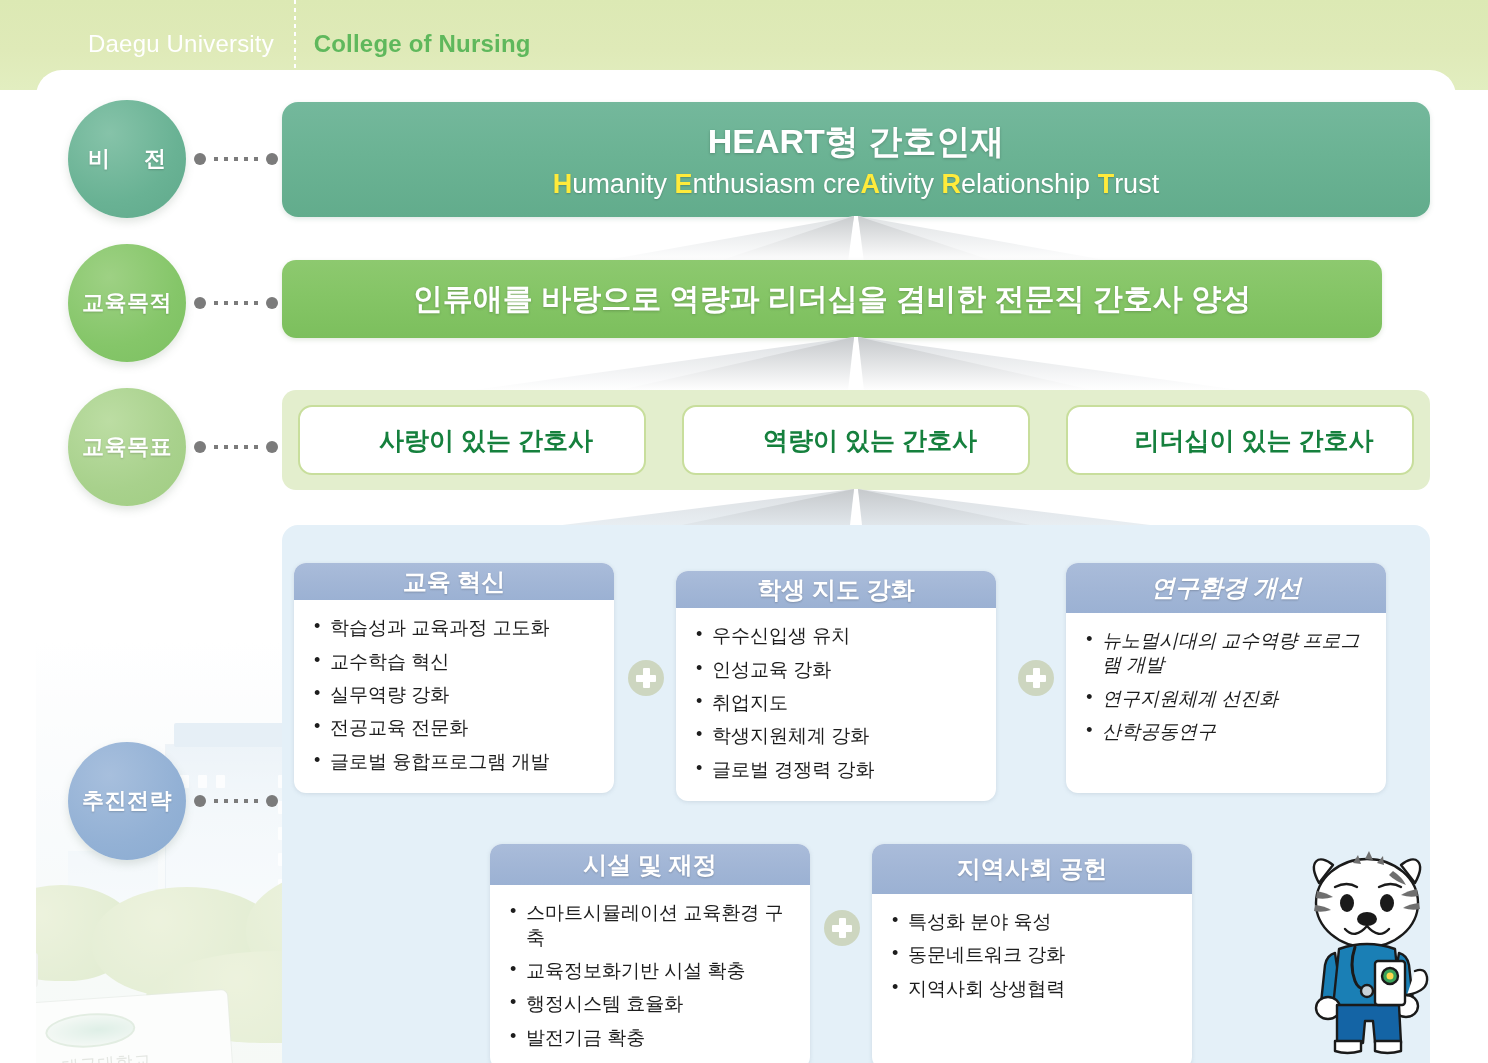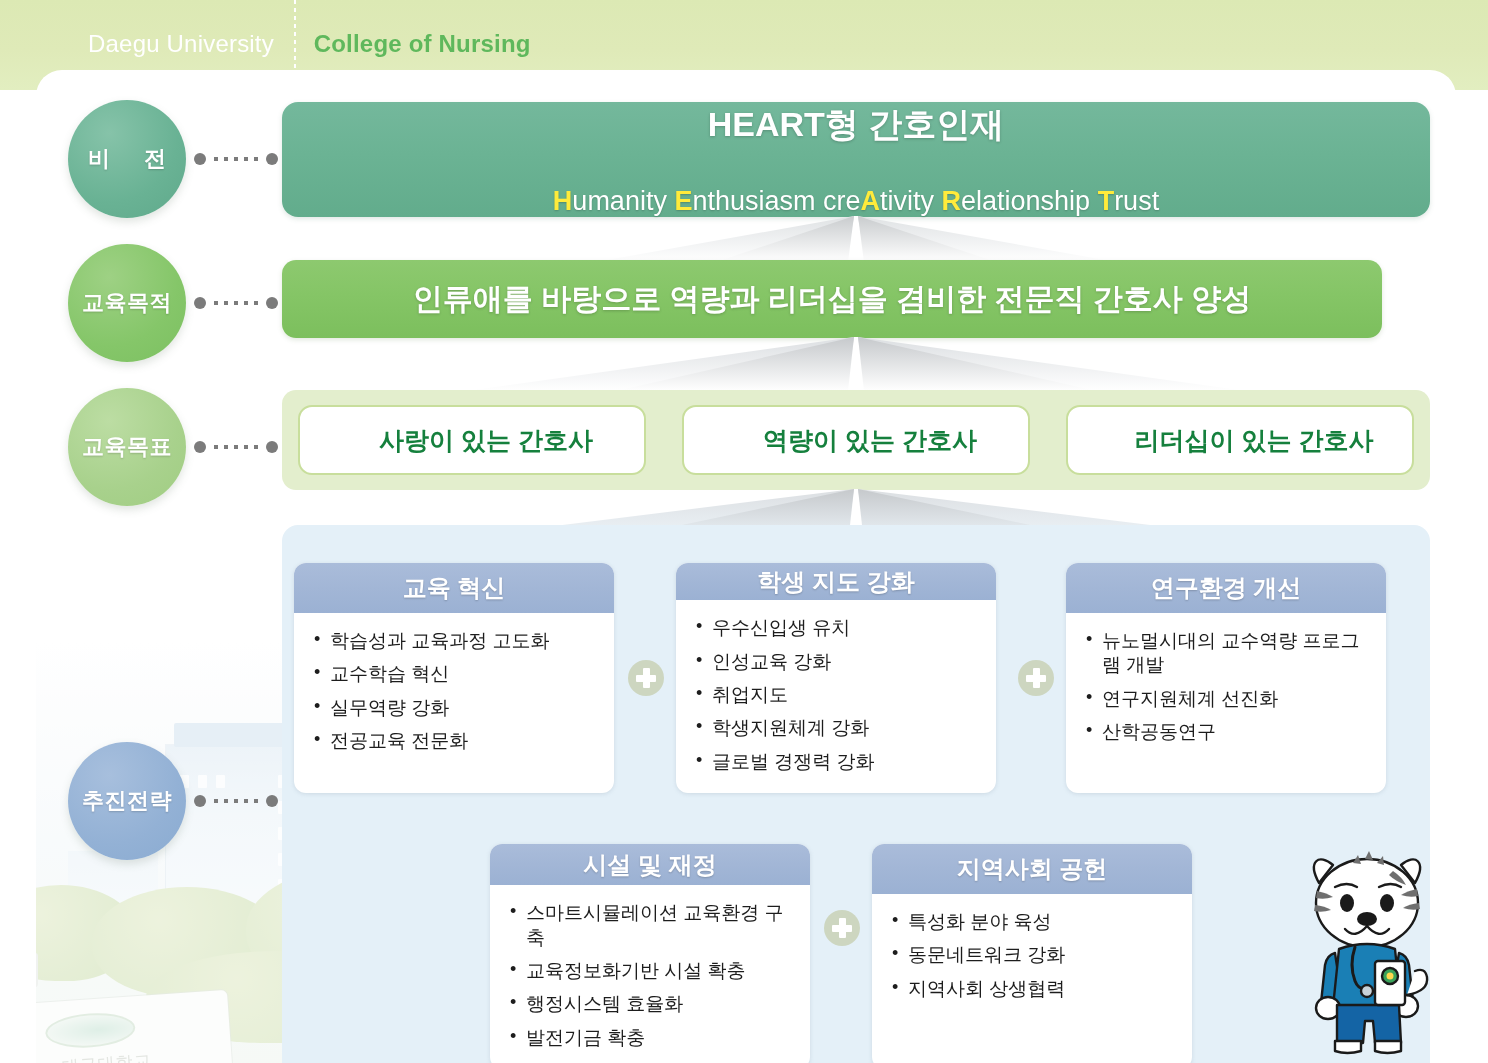--- a/index.html
+++ b/index.html
@@ -112,21 +112,21 @@
   .conn-v { left: 158px; top: 83px;  width: 84px; }
   .conn-p { left: 158px; top: 227px; width: 84px; }
   .conn-g { left: 158px; top: 371px; width: 84px; }
   .conn-s { left: 158px; top: 725px; width: 84px; }
 
   
   .vision-banner {
     position: absolute; left: 246px; top: 32px; width: 1148px; height: 115px;
     background: linear-gradient(180deg,#74b89c 0%, #6bb394 45%, #62ac8c 100%);
     border-radius: 16px;
-    display: flex; flex-direction: column; align-items: center; justify-content: space-between;
+    display: flex; flex-direction: column; align-items: center; justify-content: center;
     box-shadow: 0 2px 5px rgba(80,120,100,.18);
   }
   .vision-title {
     font-size: 34px; font-weight: 700; color: #ffffff;
     text-shadow: 0 1px 3px rgba(0,0,0,.22); margin-bottom: 4px;
   }
   .vision-sub {
     font-size: 27px; color: #ffffff; text-shadow: 0 1px 2px rgba(0,0,0,.2);
   }
   .vision-sub .hl { color: #ffeb3b; font-weight: 700; }
@@ -183,22 +183,22 @@
   .card-body li {
     position: relative; padding-left: 16px; margin-bottom: 9px;
     font-size: 19px; color: #1d1d1d; line-height: 1.28;
   }
   .card-body li:before {
     content: "\2022"; position: absolute; left: 0; top: -1px; color: #1d1d1d; font-size: 18px;
   }
 
   .card-r1 { top: 38px; height: 230px; }
   .card-1 { left: 12px;  width: 320px; }
-  .card-2 { left: 394px; width: 320px; }
-  .card-3 { left: 784px; width: 320px; }
+  .card-2 { left: 394px; width: 320px; margin-top: 8px; }
+  .card-3 { left: 784px; width: 320px; font-style: italic; }
   .card-r2 { top: 292px; height: 225px; margin-top: 27px; }
   .card-4 { left: 208px; width: 320px; }
   .card-5 { left: 590px; width: 320px; }
 
   .plus {
     position: absolute; width: 36px; height: 36px; border-radius: 50%;
     background: #cdd6c0; display: flex; align-items: center; justify-content: center;
   }
   .plus:before, .plus:after {
     content:""; position:absolute; background:#ffffff; border-radius: 1px;
@@ -372,20 +372,21 @@
   <div class="strategy-panel">
 
     <div class="card card-r1 card-1">
       <div class="card-head">교육 혁신</div>
       <div class="card-body">
         <ul>
           <li>학습성과 교육과정 고도화</li>
           <li>교수학습 혁신</li>
           <li>실무역량 강화</li>
           <li>전공교육 전문화</li>
+          <li>글로벌 융합프로그램 개발</li>
         </ul>
       </div>
     </div>
 
     <div class="plus plus-a"></div>
 
     <div class="card card-r1 card-2">
       <div class="card-head">학생 지도 강화</div>
       <div class="card-body">
         <ul>

